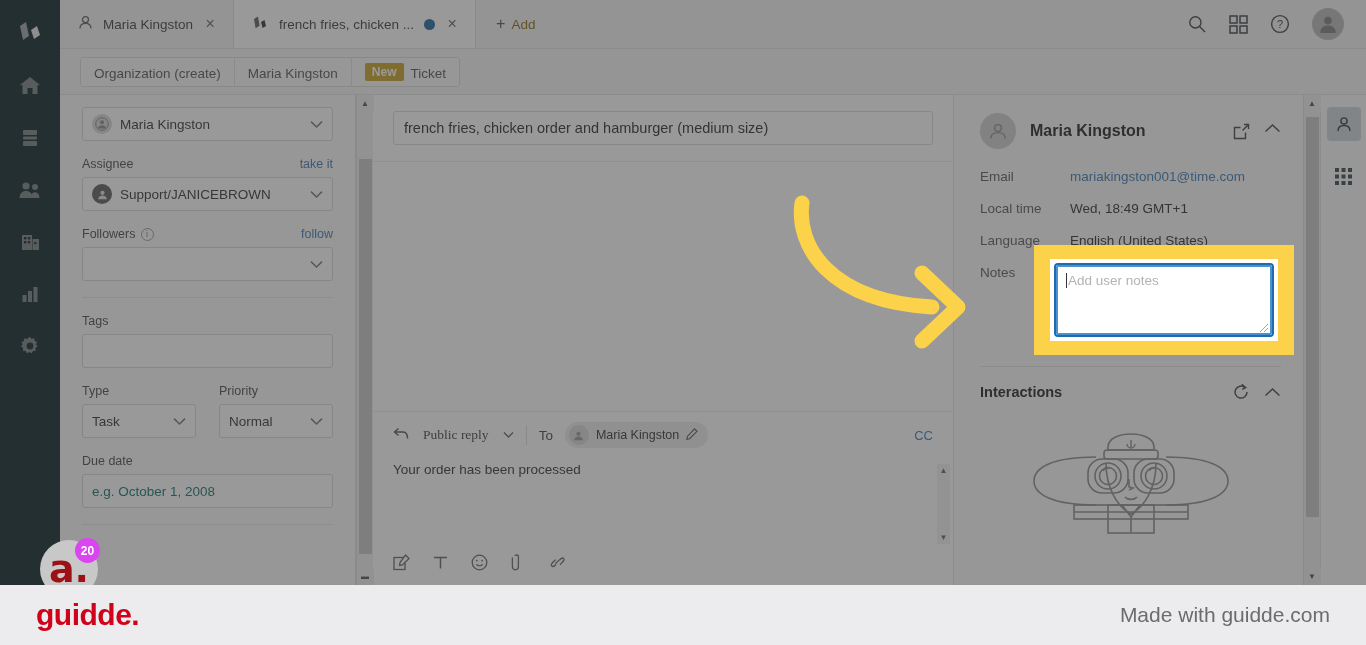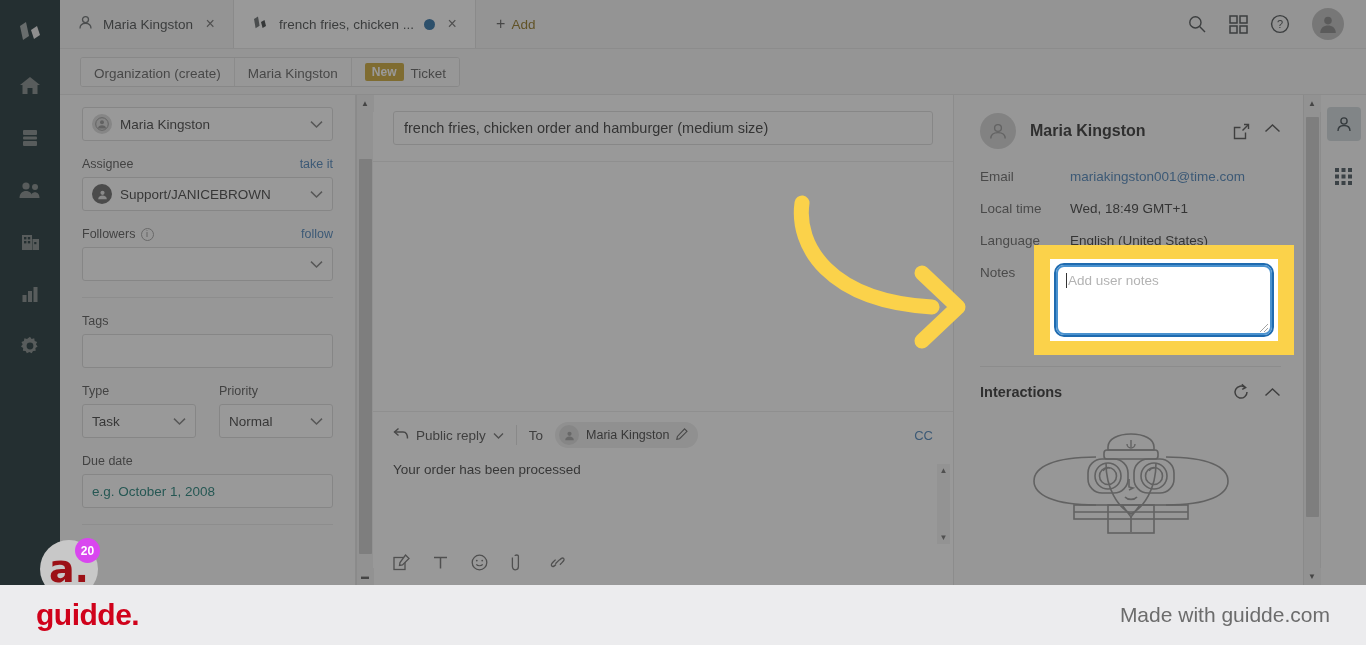--- a/index.html
+++ b/index.html
@@ -189,21 +189,21 @@
     border: 1px solid #dadada; border-radius: 3px; background: #fff;
     padding: 8px 10px; font-size: 14.5px; color: #2c2c2c;
   }
   .thread { flex: 1; background: #fff; }
   .composer { border-top: 1px solid #eaeaea; background: #fff; }
   .composer-head {
     display: flex; align-items: center; gap: 12px;
     padding: 10px 20px; font-size: 13.5px; color: #444;
   }
   .composer-head .sep { width: 1px; height: 20px; background: #dedede; }
-  .reply-type { display: flex; align-items: center; gap: 7px; cursor: pointer; }
+  .reply-type { display: flex; align-items: center; gap: 14px; cursor: pointer; font-family: Liberation Serif, serif; }
   .to-chip {
     display: inline-flex; align-items: center; gap: 7px;
     background: #ececec; border-radius: 14px; padding: 3px 10px 3px 4px;
     font-size: 12.5px; color: #333; cursor: pointer;
   }
   .cc-link { margin-left: auto; color: #3e7ab5; font-size: 13px; cursor: pointer; }
   .composer-body {
     padding: 4px 20px 0 20px; font-size: 13.5px; color: #333;
     height: 86px; position: relative;
   }
@@ -278,21 +278,21 @@
   .highlight-inner {
     width: 100%; height: 100%;
     background: #ffffff; padding: 4px;
     display: flex;
   }
   .notes-textarea {
     flex: 1;
     border: 2px solid #1f6bb0;
     outline: 2px solid #4a92cf;
     outline-offset: -4px;
-    border-radius: 10px;
+    border-radius: 4px;
     background: #ffffff;
     padding: 8px 10px;
     font-size: 13.5px;
     color: #b3b3b3;
     position: relative;
     font-family: "Liberation Sans", sans-serif;
   }
   .notes-textarea .caret {
     display: inline-block; width: 1px; height: 15px;
     background: #333; vertical-align: -3px; margin-right: 1px;

